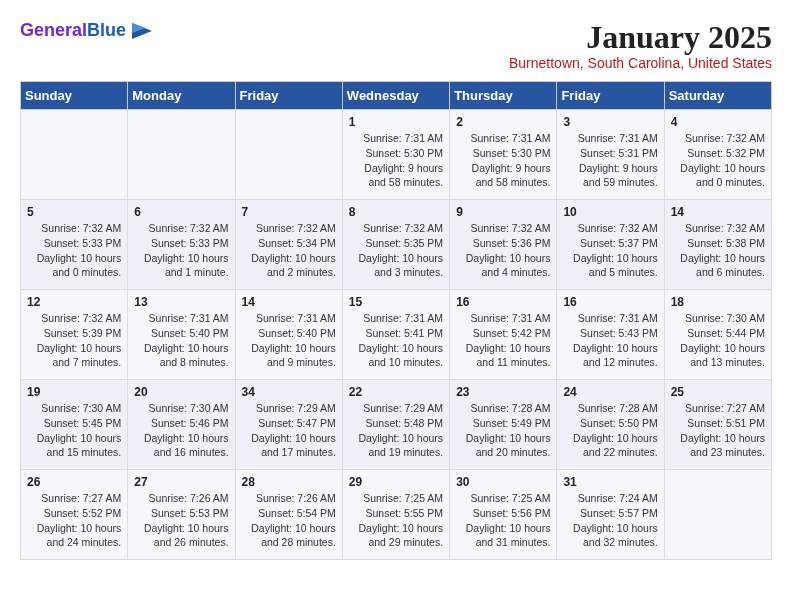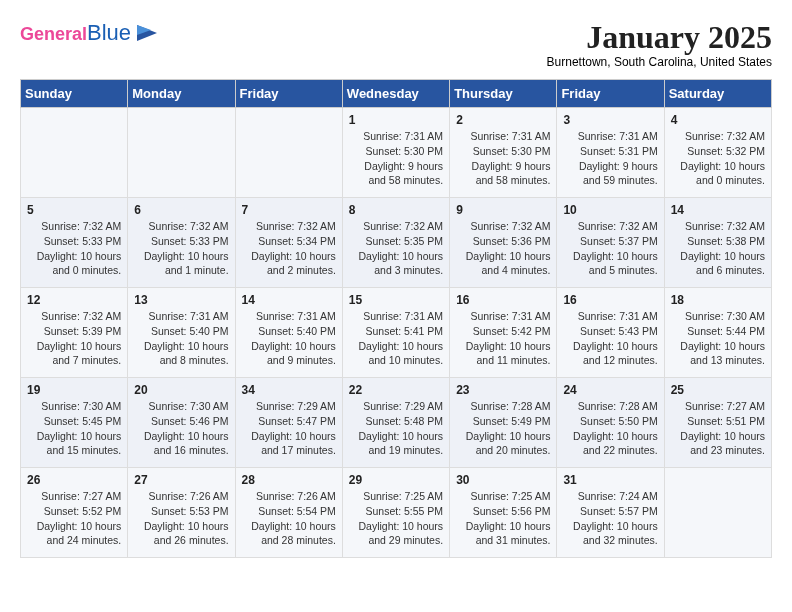--- a/index.html
+++ b/index.html
@@ -30,22 +30,22 @@
       text-align: right;
     }
     .month-title {
       font-size: 32px;
       font-weight: bold;
       color: #222;
       line-height: 1.1;
       font-family: Liberation Serif, serif;
     }
     .location {
-      font-size: 12px;
-      color: #000000;
+      font-size: 14px;
+      color: #b91c1c;
     }
     table {
       width: 100%;
       border-collapse: collapse;
       table-layout: fixed;
     }
     thead tr th {
       background-color: #2855a0;
       color: white;
       text-align: left;
@@ -81,21 +81,21 @@
       text-align: right;
     }
   </style>
 </head>
 <body>
 
 <div class="header">
   <div class="logo">
     <div class="logo-wrapper">
       <div>
-        <span style="font-size:18px;font-weight:bold;color:#ec4899;">General</span><span style="font-size:22px;font-weight:normal;color:#1a5fb4;">Blue</span>
+        <span style="font-size:18px;font-weight:bold;color:#6d28d9;">General</span><span style="font-size:18px;font-weight:bold;color:#1a5fb4;">Blue</span>
       </div>
       <svg width="22" height="16" viewBox="0 0 22 16" style="margin-left:2px;">
         <polygon points="0,0 20,8 0,16" fill="#2855a0"></polygon>
         <polygon points="0,0 14,5 0,10" fill="#4a90d9"></polygon>
       </svg>
     </div>
   </div>
   <div class="title-block">
     <div class="month-title">January 2025</div>
     <div class="location">Burnettown, South Carolina, United States</div>

